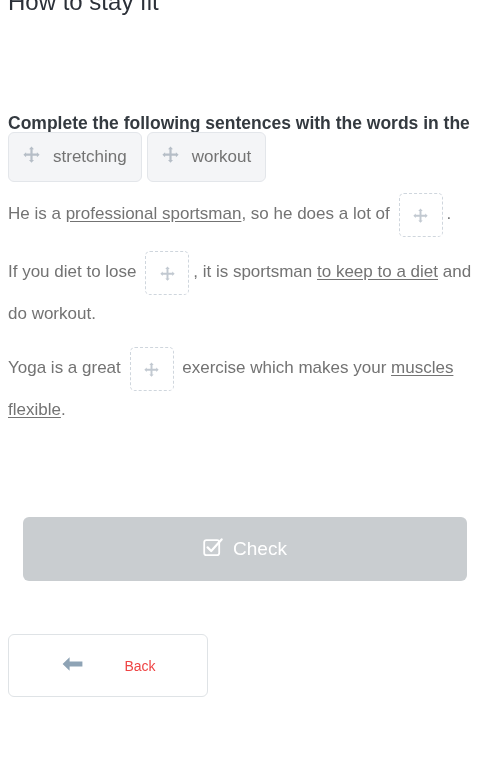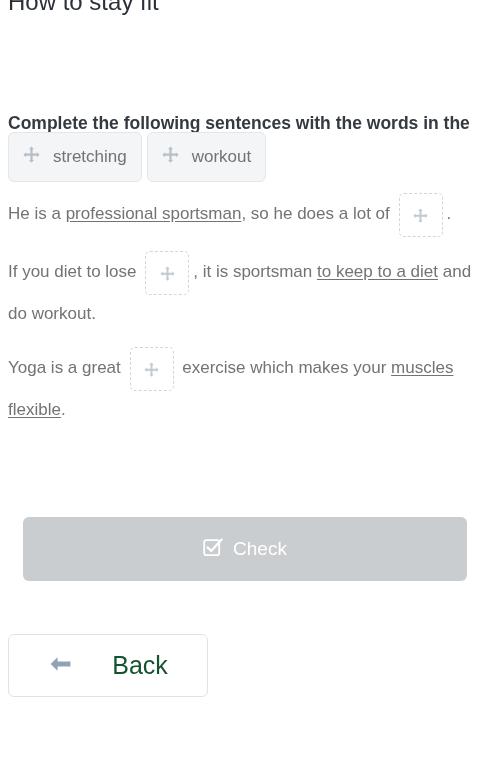--- a/index.html
+++ b/index.html
@@ -142,22 +142,22 @@
     background: #ffffff;
     border: 1px solid #dfe3e6;
     border-radius: 6px;
     display: flex;
     align-items: center;
     justify-content: center;
     gap: 38px;
     cursor: pointer;
   }
   .back-label {
-    font-size: 25px;
-    color: #14532d;
+    font-size: 14px;
+    color: #ef4444;
     font-family: "Liberation Sans", sans-serif;
   }
 </style>
 </head>
 <body>
 
 <div class="page">
 
   <div class="title-clip">
     <div class="title">How to stay fit</div>

